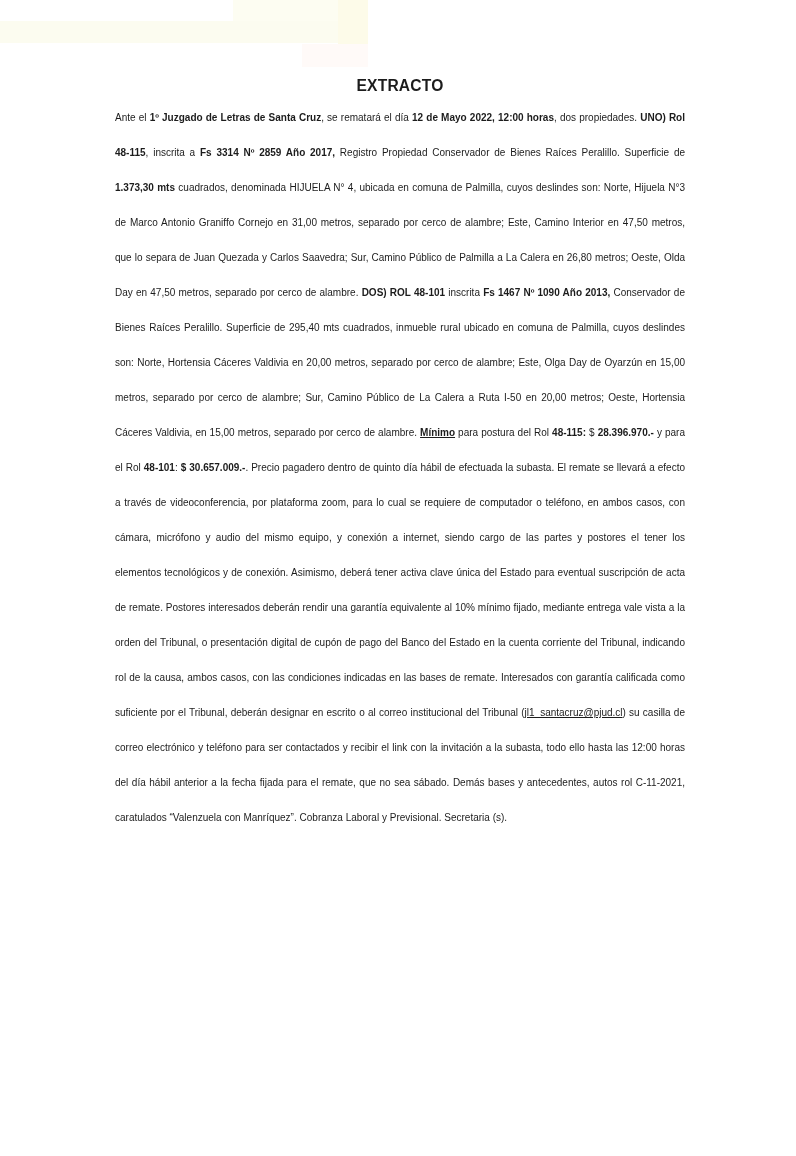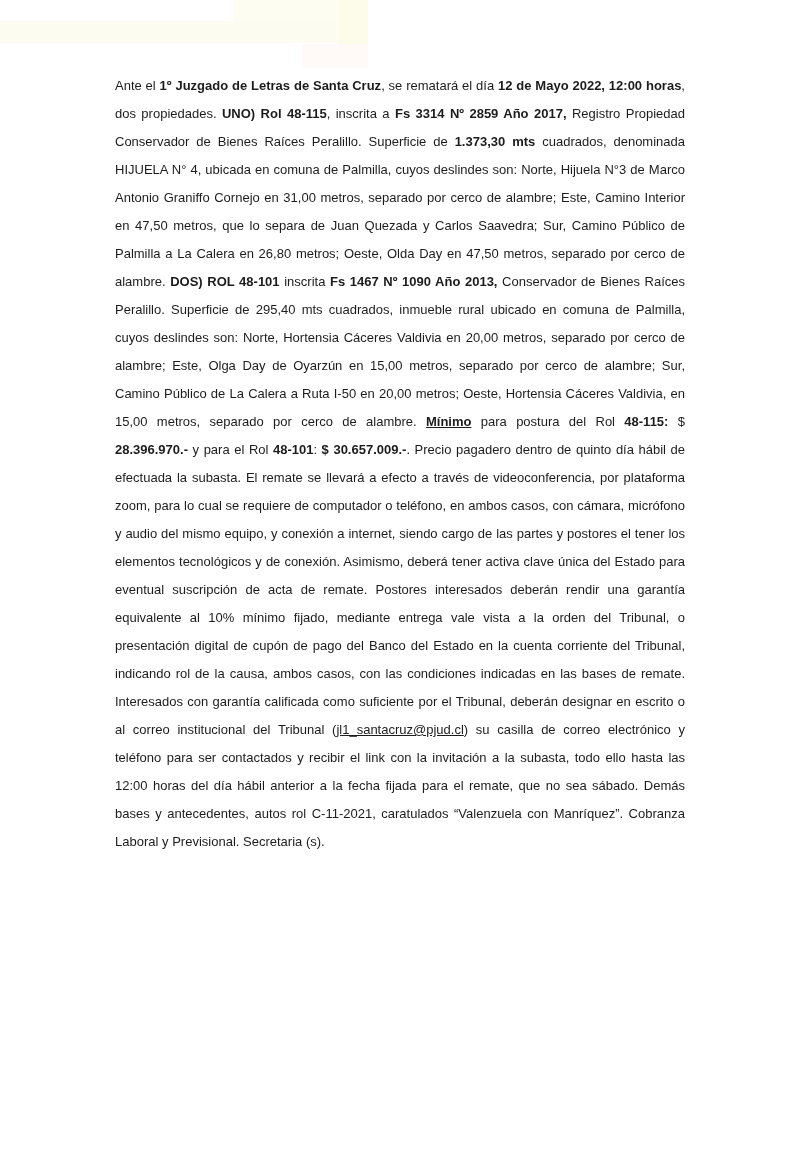--- a/index.html
+++ b/index.html
@@ -27,36 +27,37 @@
   }
   .doc-title {
     font-weight: bold;
     font-size: 15.6px;
     line-height: 28px;
     text-align: center;
     letter-spacing: 0.2px;
   }
   .doc-body {
     margin: 0;
-    font-size: 13px;
-    line-height: 28px;
+    font-size: 10px;
+    line-height: 35px;
     text-align: justify;
     word-spacing: 0.05px;
   }
   .run.regular { font-weight: normal; }
   .run.bold { font-weight: bold; }
   .run.bold-underline { font-weight: bold; text-decoration: underline; }
   .run.underline { text-decoration: underline; color: inherit; cursor: pointer; }
 </style>
 </head>
 <body>
 
 <div class="page">
   <div class="scan-marks">
       <div class="mark" style="left: 0px; top: 21px; width: 366px; height: 22px; background: rgb(252, 252, 240);"></div>
       <div class="mark" style="left: 233px; top: 0px; width: 133px; height: 21px; background: rgb(253, 253, 242);"></div>
       <div class="mark" style="left: 338px; top: 0px; width: 30px; height: 50px; background: rgb(253, 251, 233);"></div>
       <div class="mark" style="left: 302px; top: 44px; width: 66px; height: 23px; background: rgb(255, 250, 248);"></div>
     </div>
   <div class="doc">
+    <div class="doc-title">EXTRACTO</div>
     <p class="doc-body"><span class="run regular">Ante el </span><span class="run bold">1º Juzgado de Letras de Santa Cruz</span><span class="run regular">, se rematará el día </span><span class="run bold">12 de Mayo 2022, 12:00 horas</span><span class="run regular">, dos propiedades. </span><span class="run bold">UNO) Rol 48-115</span><span class="run regular">, inscrita a </span><span class="run bold">Fs 3314 Nº 2859 Año 2017,</span><span class="run regular"> Registro Propiedad Conservador de Bienes Raíces Peralillo. Superficie de </span><span class="run bold">1.373,30 mts</span><span class="run regular"> cuadrados, denominada HIJUELA N° 4, ubicada en comuna de Palmilla, cuyos deslindes son: Norte, Hijuela N°3 de Marco Antonio Graniffo Cornejo en 31,00 metros, separado por cerco de alambre; Este, Camino Interior en 47,50 metros, que lo separa de Juan Quezada y Carlos Saavedra; Sur, Camino Público de Palmilla a La Calera en 26,80 metros; Oeste, Olda Day en 47,50 metros, separado por cerco de alambre. </span><span class="run bold">DOS) ROL 48-101</span><span class="run regular"> inscrita </span><span class="run bold">Fs 1467 Nº 1090 Año 2013,</span><span class="run regular"> Conservador de Bienes Raíces Peralillo. Superficie de 295,40 mts cuadrados, inmueble rural ubicado en comuna de Palmilla, cuyos deslindes son: Norte, Hortensia Cáceres Valdivia en 20,00 metros, separado por cerco de alambre; Este, Olga Day de Oyarzún en 15,00 metros, separado por cerco de alambre; Sur, Camino Público de La Calera a Ruta I-50 en 20,00 metros; Oeste, Hortensia Cáceres Valdivia, en 15,00 metros, separado por cerco de alambre. </span><span class="run bold-underline">Mínimo</span><span class="run regular"> para postura del Rol </span><span class="run bold">48-115:</span><span class="run regular"> $ </span><span class="run bold">28.396.970.-</span><span class="run regular"> y para el Rol </span><span class="run bold">48-101</span><span class="run regular">: </span><span class="run bold">$ 30.657.009.-</span><span class="run regular">. Precio pagadero dentro de quinto día hábil de efectuada la subasta. El remate se llevará a efecto a través de videoconferencia, por plataforma zoom, para lo cual se requiere de computador o teléfono, en ambos casos, con cámara, micrófono y audio del mismo equipo, y conexión a internet, siendo cargo de las partes y postores el tener los elementos tecnológicos y de conexión. Asimismo, deberá tener activa clave única del Estado para eventual suscripción de acta de remate. Postores interesados deberán rendir una garantía equivalente al 10% mínimo fijado, mediante entrega vale vista a la orden del Tribunal, o presentación digital de cupón de pago del Banco del Estado en la cuenta corriente del Tribunal, indicando rol de la causa, ambos casos, con las condiciones indicadas en las bases de remate. Interesados con garantía calificada como suficiente por el Tribunal, deberán designar en escrito o al correo institucional del Tribunal (</span><span class="run underline">jl1_santacruz@pjud.cl</span><span class="run regular">) su casilla de correo electrónico y teléfono para ser contactados y recibir el link con la invitación a la subasta, todo ello hasta las 12:00 horas del día hábil anterior a la fecha fijada para el remate, que no sea sábado. Demás bases y antecedentes, autos rol C-11-2021, caratulados “Valenzuela con Manríquez”. Cobranza Laboral y Previsional. Secretaria (s).</span></p>
   </div>
 </div>
 
 </body></html>

